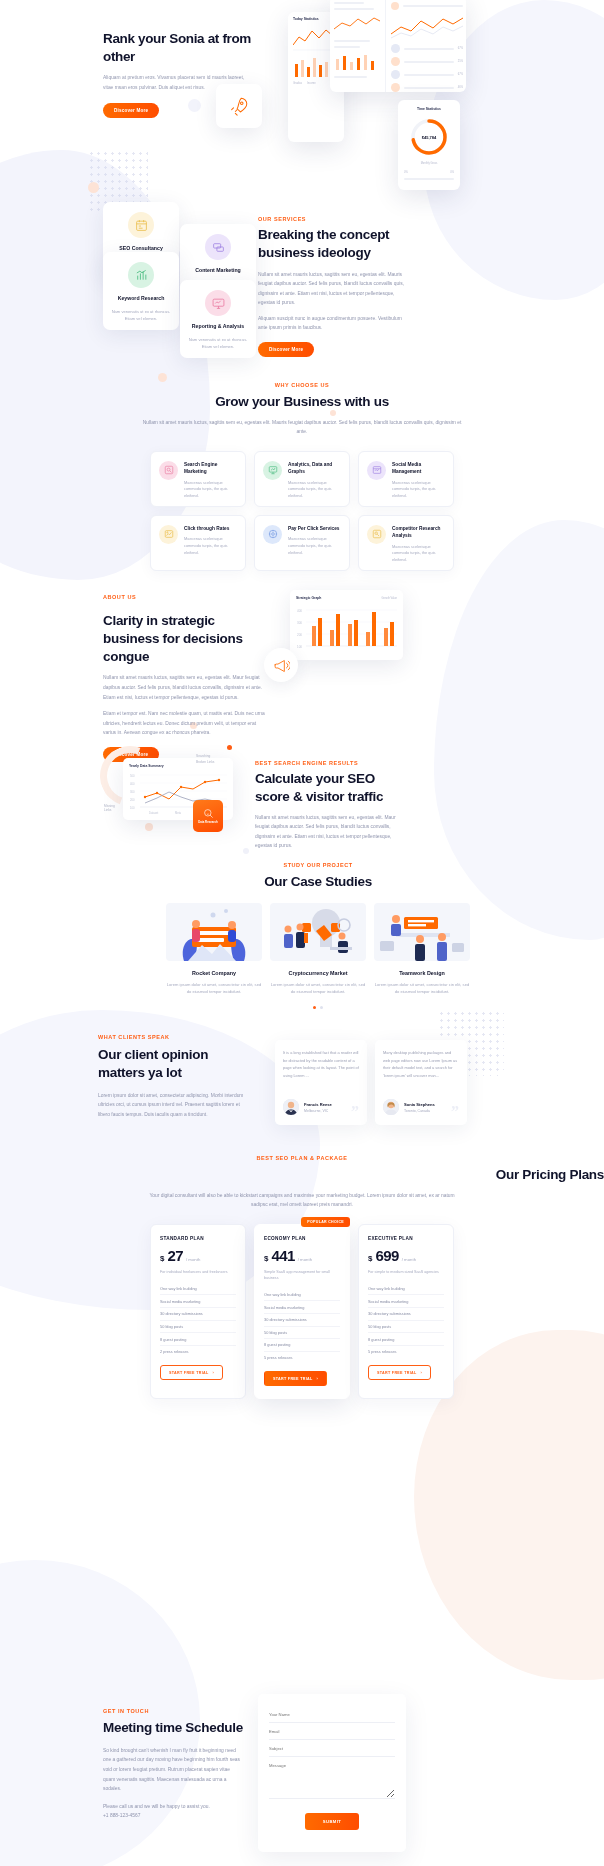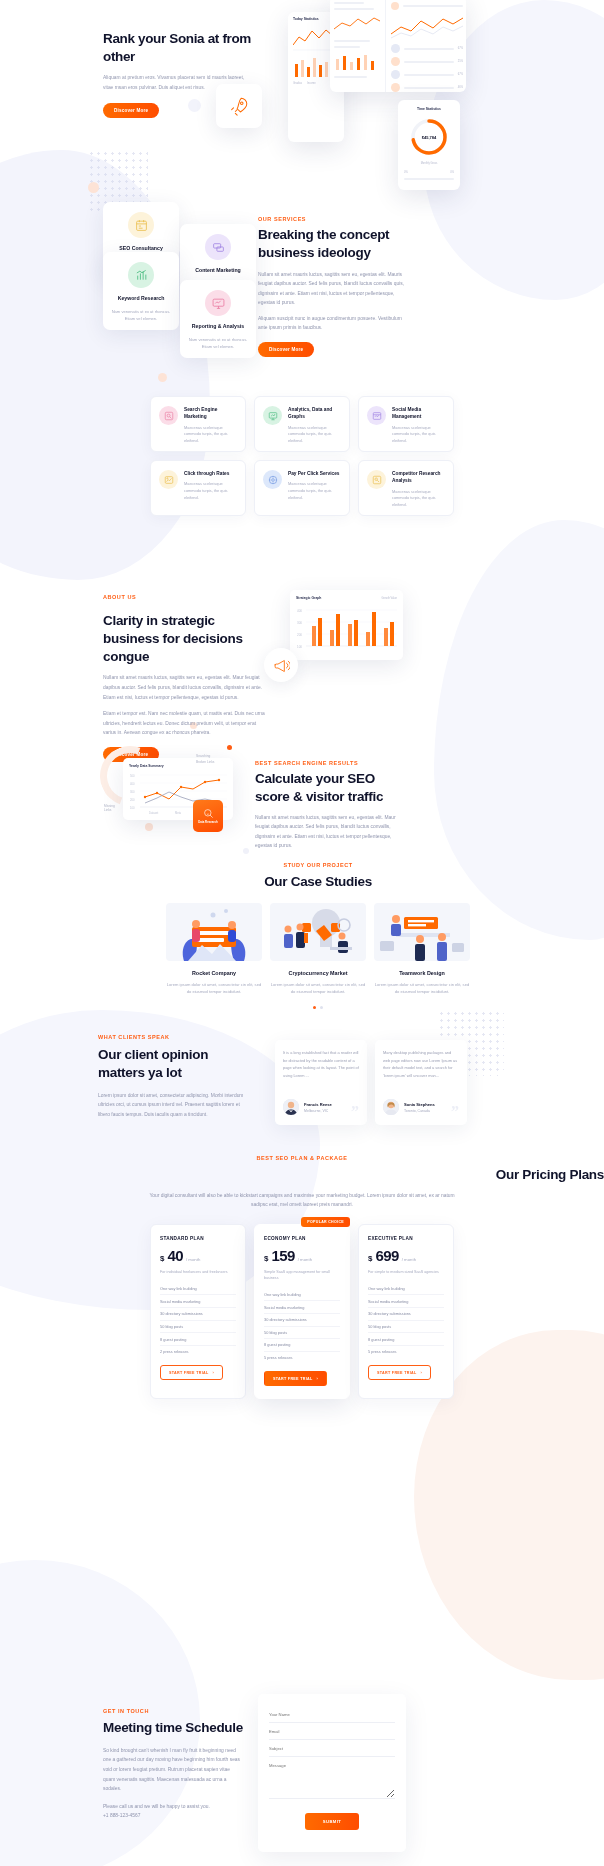--- a/index.html
+++ b/index.html
@@ -344,20 +344,25 @@
     <div class="svc-copy">
       <div class="eyebrow">OUR SERVICES</div>
       <h2 class="big">Breaking the concept business ideology</h2>
       <p class="body">Nullam sit amet mauris luctus, sagittis sem eu, egestas elit. Mauris feugiat dapibus auctor. Sed felis purus, blandit luctus convallis quis, dignissim et ante. Etiam est nisi, luctus et tempor pellentesque, egestas id purus.</p>
       <p class="body">Aliquam suscipit nunc in augue condimentum posuere. Vestibulum ante ipsum primis in faucibus.</p>
       <button class="btn-orange">Discover More</button>
     </div>
   </section>
 
   <section class="why">
+    <div class="why-head">
+      <div class="eyebrow">WHY CHOOSE US</div>
+      <h2 class="big">Grow your Business with us</h2>
+      <p class="body">Nullam sit amet mauris luctus, sagittis sem eu, egestas elit. Mauris feugiat dapibus auctor. Sed felis purus, blandit luctus convallis quis, dignissim et ante.</p>
+    </div>
     <div class="why-grid">
       <div class="wcard">
         <div class="ic" style="background:#fbdde8">
           <svg width="10" height="10" viewBox="0 0 24 24" fill="none" stroke="#e8739c" stroke-width="1.5">
               <rect x="3" y="3" width="18" height="18" rx="3"></rect>
               <circle cx="11" cy="11" r="3.5"></circle>
               <path d="M14 14l4 4"></path>
             </svg>
         </div>
         <div>
@@ -648,21 +653,21 @@
       <div class="eyebrow">BEST SEO PLAN &amp; PACKAGE</div>
       <h2 class="big">Our Pricing Plans</h2>
       <p class="body">Your digital consultant will also be able to kickstart campaigns and maximise your marketing budget. Lorem ipsum dolor sit amet, ex ar natum sadipsc erat, mel omett laoreet preis manandri.</p>
     </div>
     <div class="pgrid">
 
       <div class="pcard">
         <div class="pname">STANDARD PLAN</div>
         <div class="price">
           <span class="cur">$</span>
-          <span class="amt">40</span>
+          <span class="amt">27</span>
           <span class="per">/ month</span>
         </div>
         <div class="pnote">For individual freelancers and freelancers</div>
         <ul class="plist">
           <li>One way link building</li>
           <li>Social media marketing</li>
           <li>30 directory submissions</li>
           <li>50 blog posts</li>
           <li>8 guest posting</li>
           <li>2 press releases</li>
@@ -671,21 +676,21 @@
           <span>START FREE TRIAL</span>
           <span>›</span>
         </button>
       </div>
 
       <div class="pcard feat">
         <div class="ribbon">POPULAR CHOICE</div>
         <div class="pname">ECONOMY PLAN</div>
         <div class="price">
           <span class="cur">$</span>
-          <span class="amt">159</span>
+          <span class="amt">441</span>
           <span class="per">/ month</span>
         </div>
         <div class="pnote">Simple SaaS app management for small business</div>
         <ul class="plist">
           <li>One way link building</li>
           <li>Social media marketing</li>
           <li>30 directory submissions</li>
           <li>50 blog posts</li>
           <li>8 guest posting</li>
           <li>5 press releases</li>

